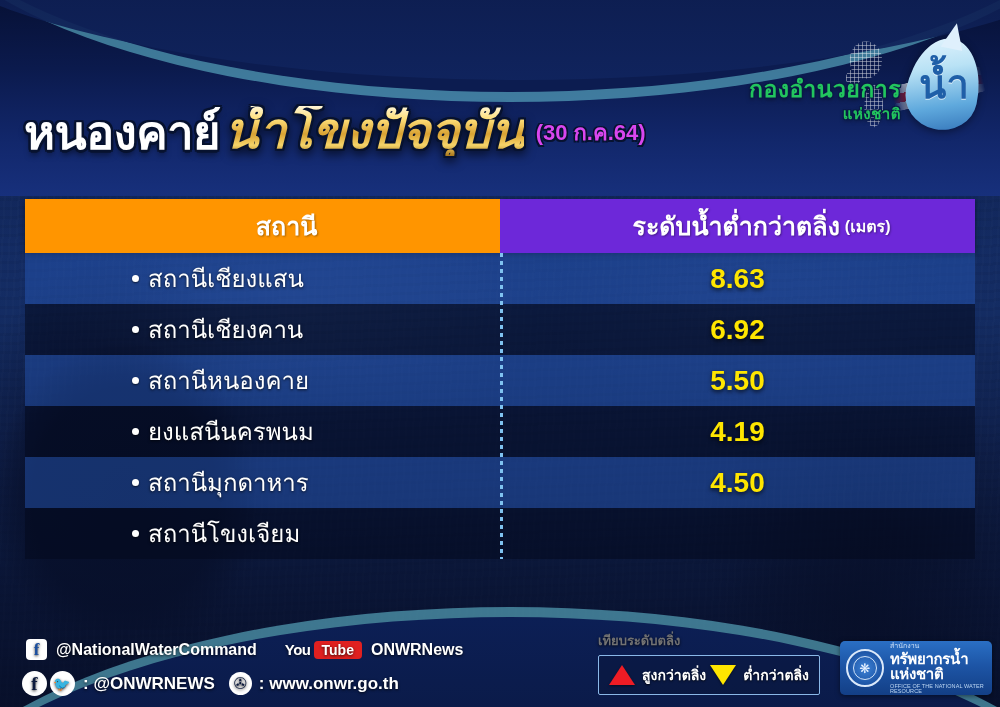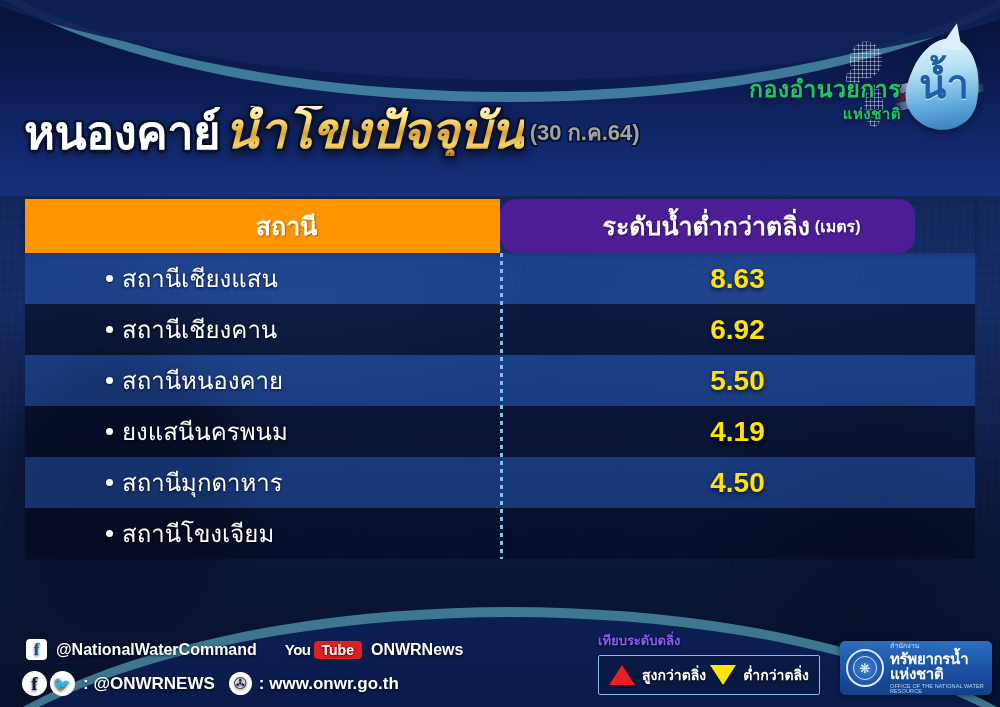--- a/index.html
+++ b/index.html
@@ -142,49 +142,49 @@
   .title-b{
     font-size:50px;font-weight:bold;font-style:italic;line-height:1;
     margin-left:4px;letter-spacing:-.5px;
     background:linear-gradient(180deg,#fff6d8 0%,#ffe07a 26%,#d9a233 56%,#f6d469 78%,#a9761b 100%);
     -webkit-background-clip:text;background-clip:text;color:transparent;
     filter:drop-shadow(2px 0 0 #07122f) drop-shadow(-2px 0 0 #07122f)
            drop-shadow(0 2px 0 #07122f) drop-shadow(0 -2px 0 #07122f)
            drop-shadow(0 4px 5px rgba(0,0,0,.55));
   }
   .title-date{
-    font-size:22px;font-weight:bold;color:#a3a3a3;margin-left:6px;
+    font-size:22px;font-weight:bold;color:#d946ef;margin-left:12px;
     padding-bottom:6px;
     text-shadow:1.5px 1.5px 0 #07122f,-1.5px 1.5px 0 #07122f,1.5px -1.5px 0 #07122f,-1.5px -1.5px 0 #07122f;
   }
 
   
   .table{
     position:absolute;left:25px;top:199px;width:950px;
   }
   .thead{display:flex;height:54px;box-shadow:0 2px 5px rgba(0,0,0,.45);}
   .th{
     display:flex;align-items:center;justify-content:center;
     color:#ffffff;font-weight:bold;
     text-shadow:1px 1px 2px rgba(0,0,0,.35);
     padding-left:48px;
   }
   .th-station{width:475px;background:#ff9500;font-size:25px;}
-  .th-level{width:415px;background:#4c1d95;font-size:25px;border-radius:16px;}
+  .th-level{width:475px;background:#6d28d9;font-size:25px;}
   .th-unit{font-size:16px;font-weight:bold;margin-left:5px;}
 
   .tbody{position:relative;}
   .row{
     display:flex;align-items:center;height:51px;position:relative;
   }
   .row.light{background:rgba(40,90,185,.46);}
   .row.dark{background:rgba(4,10,30,.55);}
   .cell-station{
     width:475px;display:flex;align-items:center;
-    padding-left:81px;
+    padding-left:107px;
     color:#ffffff;font-size:24px;
     text-shadow:0 1px 3px rgba(0,0,0,.75);
   }
   .bullet{
     width:7px;height:7px;border-radius:50%;background:#ffffff;
     margin-right:9px;flex:0 0 auto;
     box-shadow:0 1px 2px rgba(0,0,0,.6);
   }
   .cell-value{
     width:475px;text-align:center;
@@ -232,21 +232,21 @@
   .yt-you{color:#ffffff;font-size:15px;font-weight:bold;letter-spacing:-.5px;}
   .yt-tube{
     background:#e02020;color:#ffffff;font-size:14px;font-weight:bold;
     padding:1px 8px;border-radius:4px;margin-left:3px;
   }
   .yt-name{margin-left:9px;font-size:16px;}
 
   
   .legend{position:absolute;left:598px;bottom:12px;width:222px;}
   .legend-title{
-    color:#8b5cf6;font-size:13px;font-weight:bold;margin-bottom:4px;
+    color:#737373;font-size:13px;font-weight:bold;margin-bottom:4px;
     text-shadow:0 1px 3px rgba(0,0,0,.8);
   }
   .legend-box{
     border:1.5px solid #8ab8e8;border-radius:2px;
     display:flex;align-items:center;justify-content:space-around;
     height:40px;padding:0 8px;background:rgba(8,20,52,.35);
   }
   .lg-item{display:flex;align-items:center;}
   .tri-up{
     width:0;height:0;border-left:13px solid transparent;border-right:13px solid transparent;

